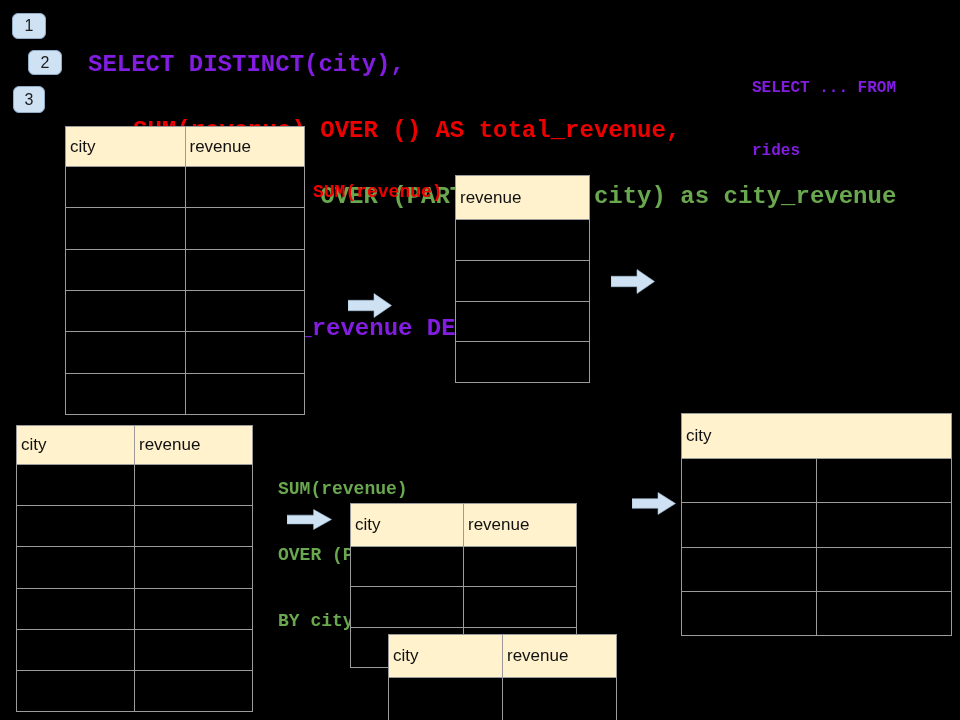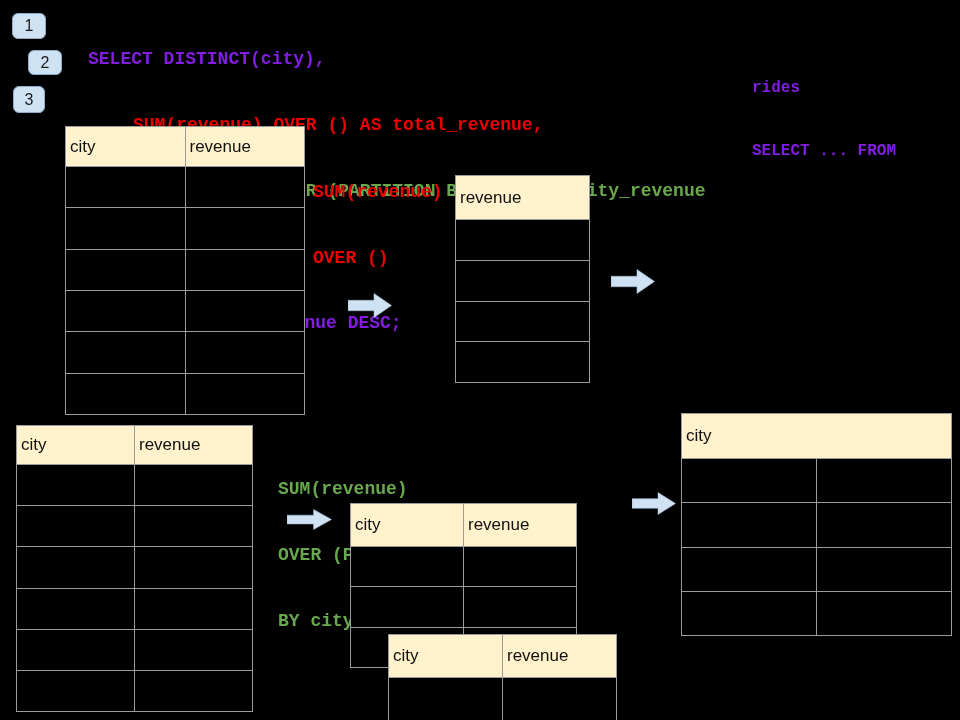--- a/index.html
+++ b/index.html
@@ -18,21 +18,21 @@
     background: #cfe2f3;
     border: 1px solid #8fabc6;
     border-radius: 6px;
     display: flex; align-items: center; justify-content: center;
     color: #1c1c1c;
     font: 16px "Liberation Sans", sans-serif;
   }
 
   
   .mono { font-family: "Liberation Mono", "DejaVu Sans Mono", monospace; font-weight: bold; white-space: pre; }
-  .sql { left: 88px; top: 4px; font-size: 18px; line-height: 22px; }
+  .sql { left: 88px; top: 10px; font-size: 24px; line-height: 22px; }
   .sql-line.ind-1 { margin-left: 22px; }
   .sql-line.ind-2 { margin-left: 45px; }
   .purple { color: #821de1; }
   .red    { color: #ee0000; }
   .green  { color: #6aa84f; }
 
   .side-note { left: 752px; top: 36px; font-size: 16px; line-height: 21px; }
   .note-total { left: 313px; top: 137px; font-size: 18px; line-height: 22px; }
   .note-partition { left: 278px; top: 434px; font-size: 18px; line-height: 22px; }
 
@@ -81,27 +81,26 @@
 
 <div class="abs mono sql">
   <div class="sql-line purple">SELECT DISTINCT(city),</div>
   <div class="sql-line red ind-2">SUM(revenue) OVER () AS total_revenue,</div>
   <div class="sql-line green ind-2">SUM(revenue) OVER (PARTITION BY city) as city_revenue</div>
   <div class="sql-line purple ind-1">FROM rides</div>
   <div class="sql-line purple ind-1">ORDER by city_revenue DESC;</div>
 </div>
 
 <div class="abs mono purple side-note">
+  <div>SELECT ... FROM</div>
   <div>rides</div>
-  <div>SELECT ... FROM</div>
 </div>
 
 <div class="abs mono red note-total">
   <div>SUM(revenue)</div>
-  <div>OVER ()</div>
 </div>
 
 <div class="abs mono green note-partition">
   <div>SUM(revenue)</div>
   <div>OVER (PARTITION</div>
   <div>BY city)</div>
 </div>
 
 <div class="dtable" style="left:65px;top:126px;width:240px;height:289px">
   <div class="thead" style="height:39px">

